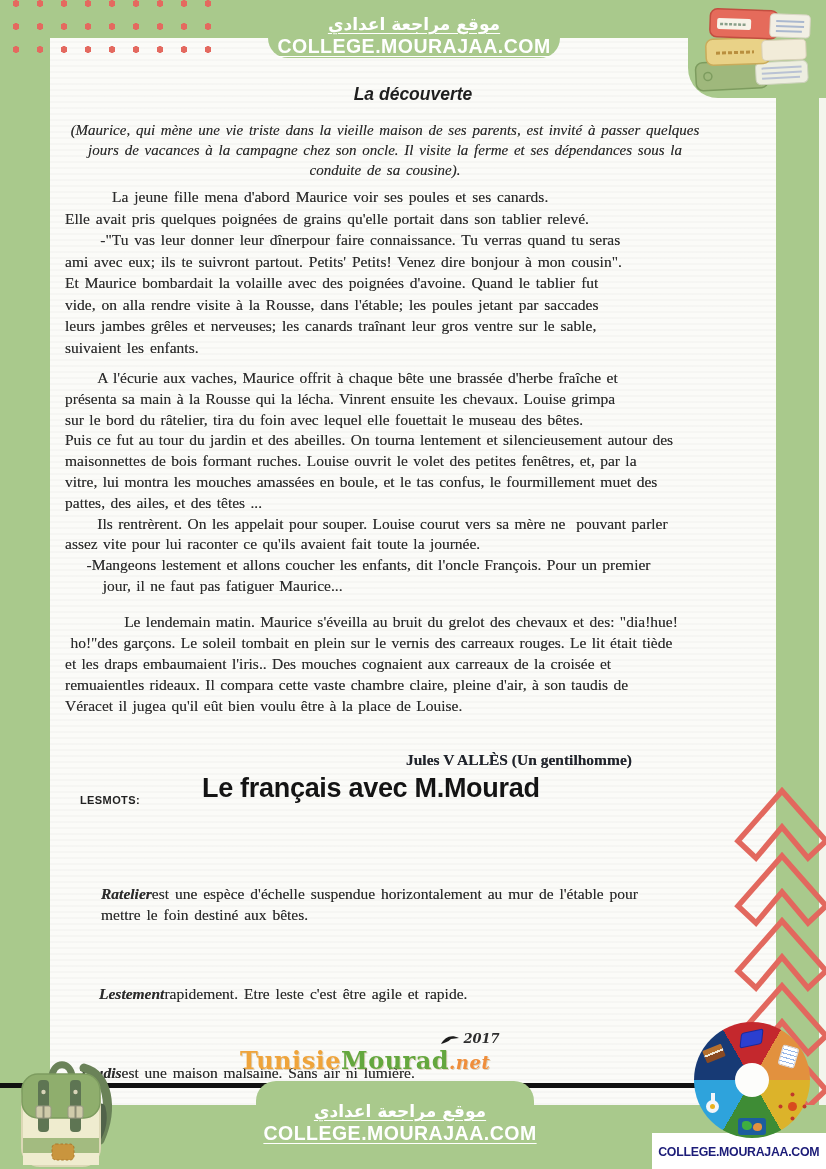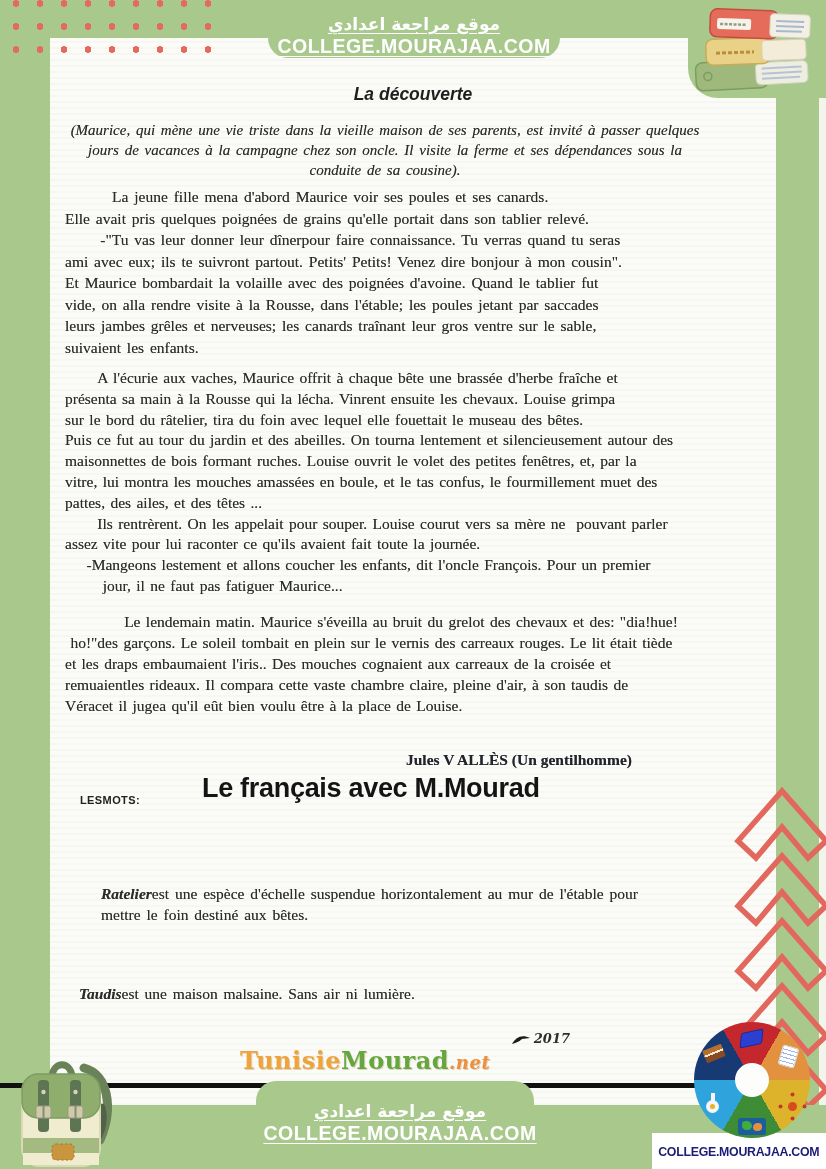--- a/index.html
+++ b/index.html
@@ -43,21 +43,21 @@
   .vocab{top:795px;left:15px;width:702px;font-size:15.5px;line-height:21px;word-spacing:2px;}
   .vocab p{margin:8px;}
   .vocab .term{font-style:italic;font-weight:bold;}
   .v1{padding-left:28px;}
   .v2{padding-left:26px;}
   .v3{padding-left:18px;margin-top:19px !important;}
   .v4{padding-left:6px;}
 
   
   .tunisie{position:absolute;top:993px;left:190px;width:330px;z-index:1;}
-  .year-row{text-align:right;padding-left:130px;font-family:"DejaVu Serif",serif;
+  .year-row{text-align:center;padding-left:130px;font-family:"DejaVu Serif",serif;
             font-style:italic;font-weight:bold;font-size:13px;color:#2d2d2d;height:15px;}
   .plane{display:inline-block;vertical-align:middle;margin-right:3px;}
   .tc-line{font-family:"DejaVu Serif",serif;font-weight:bold;font-size:24px;letter-spacing:.5px;
            text-shadow:1px 1px 0 rgba(130,90,20,.25);}
   .tc-tunisie{color:#efa43b;}
   .tc-college{color:#64a73e;}
   .tc-net{color:#ef8e3b;font-style:italic;font-size:18px;}
 
   
   .black-line{position:absolute;left:0;top:1083px;width:752px;height:5px;background:#111;z-index:2;}
@@ -131,20 +131,21 @@
  ho!"des garçons. Le soleil tombait en plein sur le vernis des carreaux rouges. Le lit était tiède
 et les draps embaumaient l'iris.. Des mouches cognaient aux carreaux de la croisée et
 remuaientles rideaux. Il compara cette vaste chambre claire, pleine d'air, à son taudis de
 Véracet il jugea qu'il eût bien voulu être à la place de Louise.</div>
     <div class="watermark">Le français avec M.Mourad</div>
     <div class="lesmots">LESMOTS:</div>
 
     <div class="txt vocab">
       <p class="v1"><span class="term">Ratelier</span><span>est une espèce d'échelle suspendue horizontalement au mur de l'étable pour
 mettre le foin destiné aux bêtes.</span></p>
+      <p class="v2"><span class="term">Lestement</span><span>rapidement. Etre leste c'est être agile et rapide.</span></p>
       <p class="v4"><span class="term">Taudis</span><span>est une maison malsaine. Sans air ni lumière.</span></p>
     </div>
 
     <div class="tunisie">
       <div class="year-row">
         <svg class="plane" width="20" height="11" viewBox="0 0 20 11">
           <path d="M1,10 C5,3 11,0 19,4 L11,5 C8,8 4,9 1,10 Z" fill="#1c1c1c"></path>
         </svg><span>2017</span>
       </div>
       <div class="tc-line">

